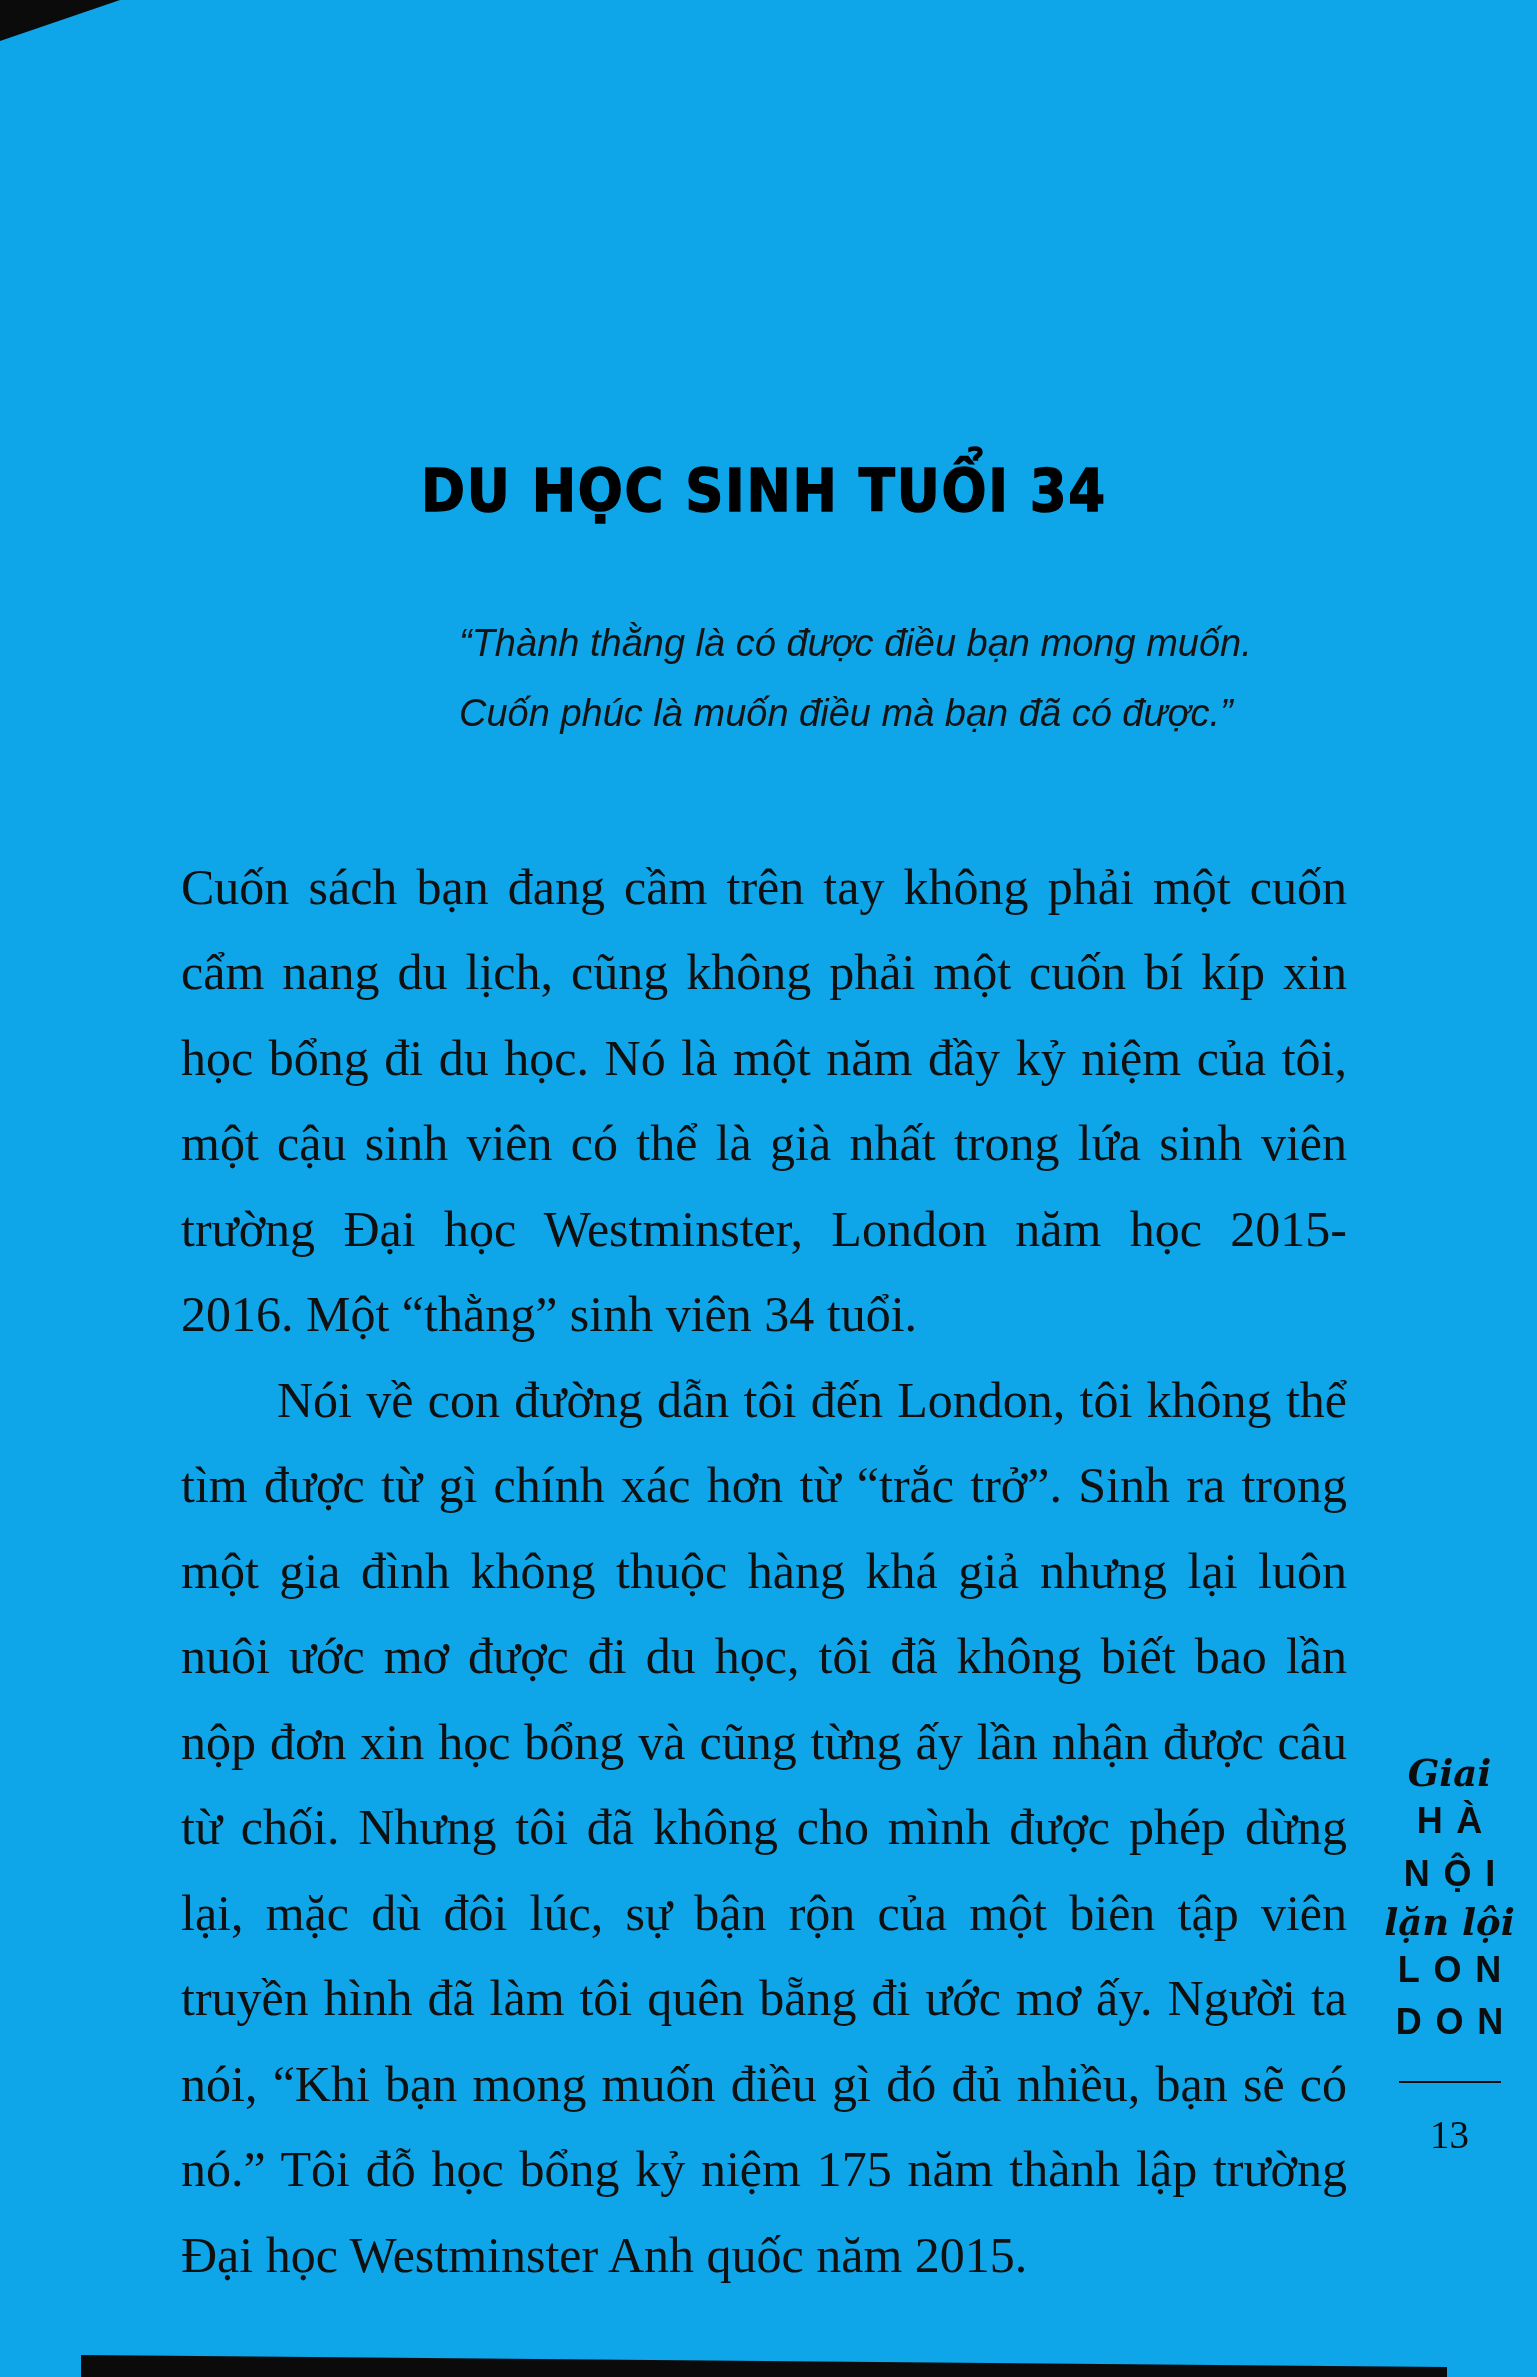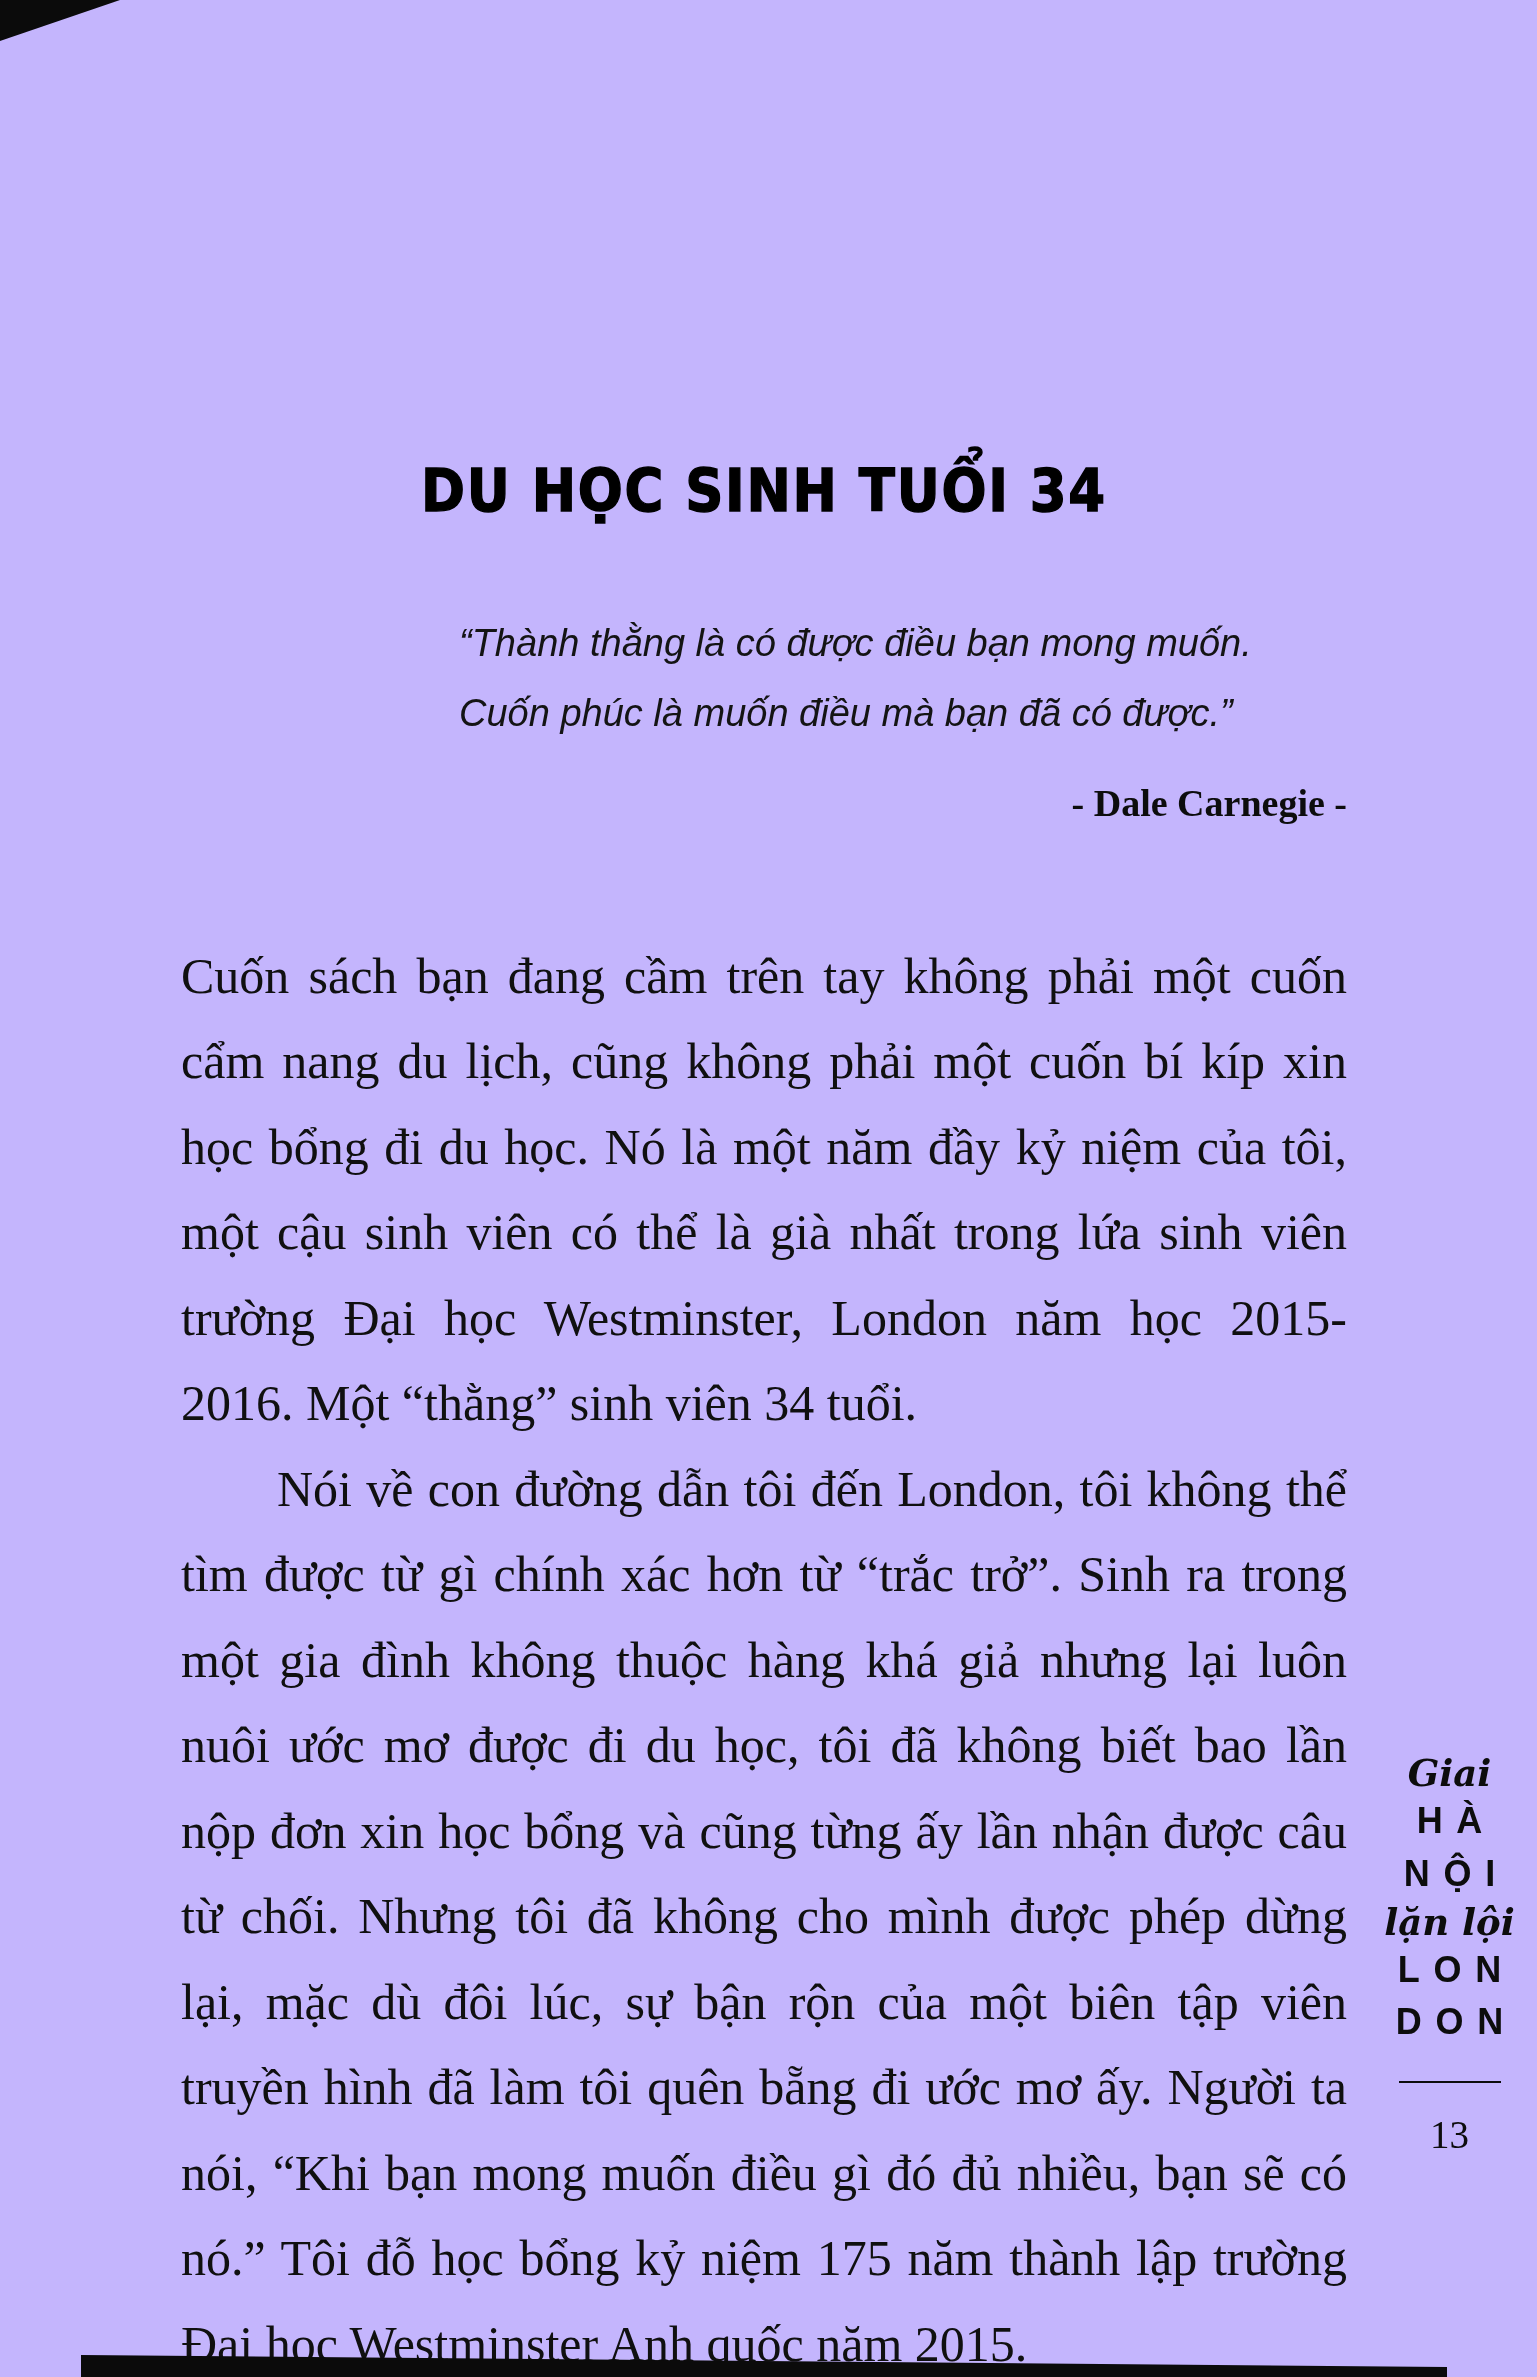--- a/index.html
+++ b/index.html
@@ -4,21 +4,21 @@
 <style>
   html, body {
     margin: 0;
     padding: 0;
     background: #d9d9d9;
   }
   .page {
     position: relative;
     width: 1537px;
     height: 2377px;
-    background: #c4b5fd;
+    background: #0ea5e9;
     overflow: hidden;
     font-family: "Liberation Serif", serif;
     color: #121212;
   }
 
   
   .corner-mark {
     position: absolute;
     top: 0;
     left: 0;
@@ -132,21 +132,20 @@
 
   <div class="corner-mark"></div>
 
   <div class="content">
 
     <h1 class="chapter-title">DU HỌC SINH TUỔI 34</h1>
 
     <div class="epigraph">
       <div class="epigraph-line">“Thành thằng là có được điều bạn mong muốn.</div>
       <div class="epigraph-line">Cuốn phúc là muốn điều mà bạn đã có được.”</div>
-      <div class="epigraph-attr">- Dale Carnegie -</div>
     </div>
 
     <div class="body-text">
       <p>Cuốn sách bạn đang cầm trên tay không phải một cuốn cẩm nang du lịch, cũng không phải một cuốn bí kíp xin học bổng đi du học. Nó là một năm đầy kỷ niệm của tôi, một cậu sinh viên có thể là già nhất trong lứa sinh viên trường Đại học Westminster, London năm học 2015-2016. Một “thằng” sinh viên 34 tuổi.</p>
       <p>Nói về con đường dẫn tôi đến London, tôi không thể tìm được từ gì chính xác hơn từ “trắc trở”. Sinh ra trong một gia đình không thuộc hàng khá giả nhưng lại luôn nuôi ước mơ được đi du học, tôi đã không biết bao lần nộp đơn xin học bổng và cũng từng ấy lần nhận được câu từ chối. Nhưng tôi đã không cho mình được phép dừng lại, mặc dù đôi lúc, sự bận rộn của một biên tập viên truyền hình đã làm tôi quên bẵng đi ước mơ ấy. Người ta nói, “Khi bạn mong muốn điều gì đó đủ nhiều, bạn sẽ có nó.” Tôi đỗ học bổng kỷ niệm 175 năm thành lập trường Đại học Westminster Anh quốc năm 2015.</p>
     </div>
 
   </div>
 
   <div class="margin-block">

